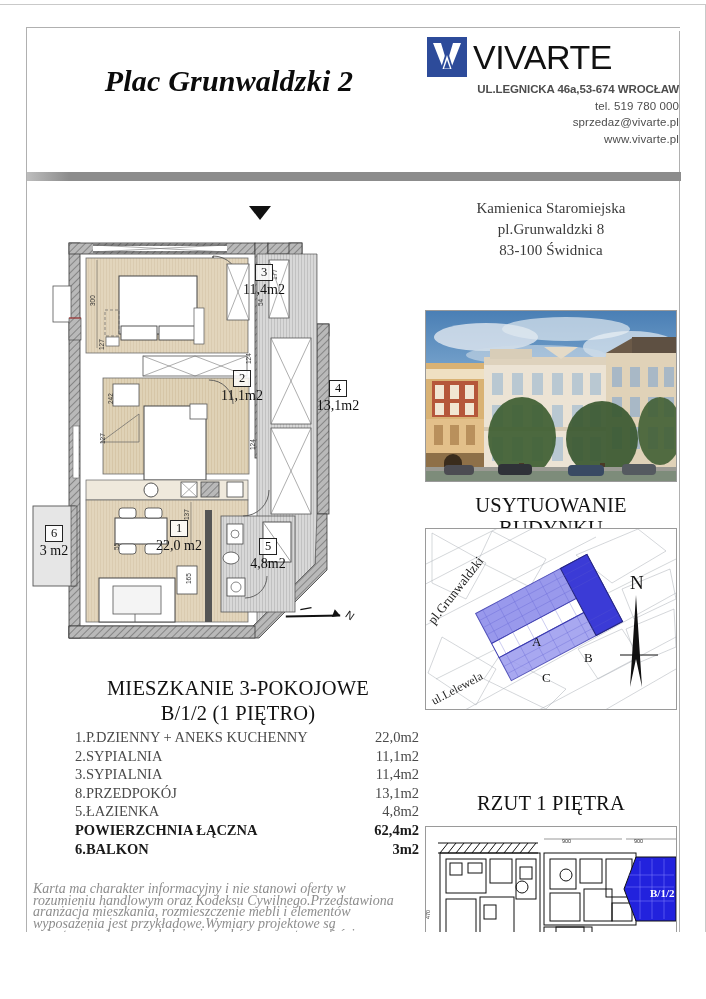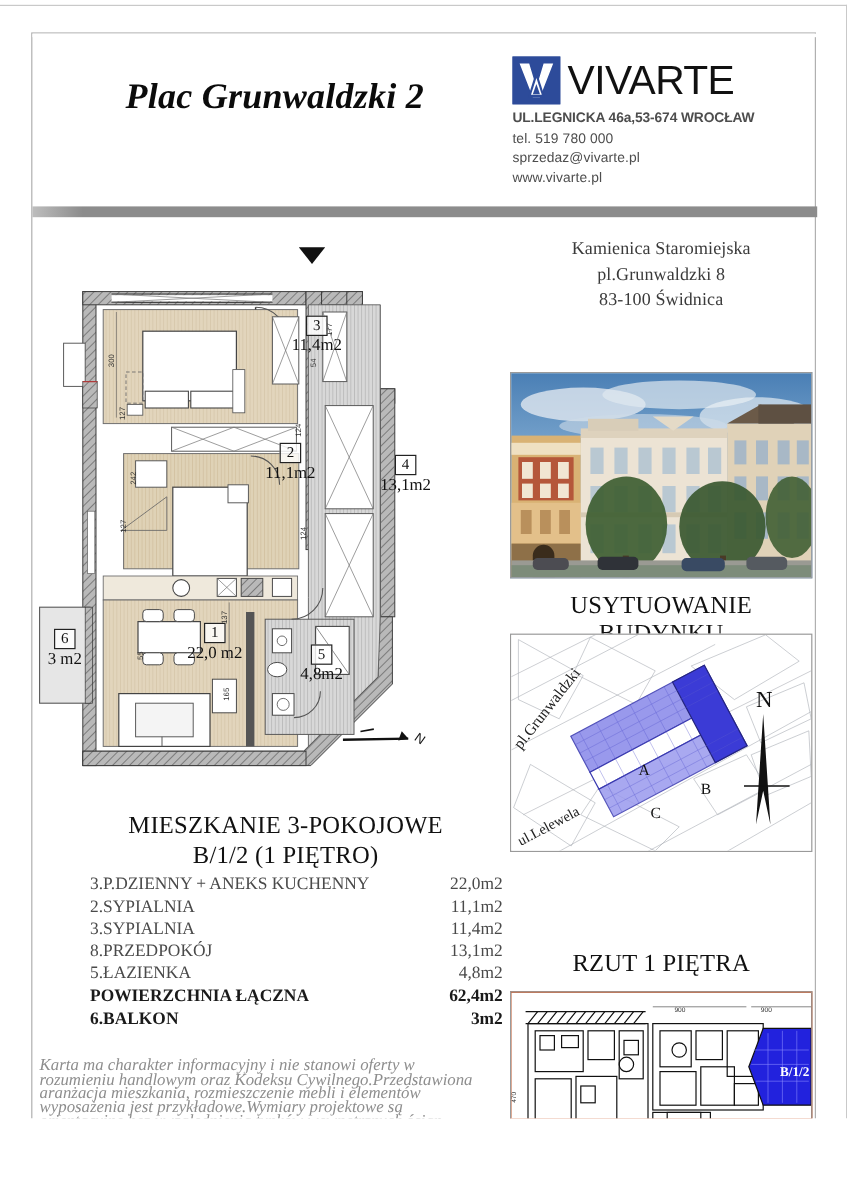--- a/index.html
+++ b/index.html
@@ -31,21 +31,21 @@
 
   
   #header { position: absolute; left: 0; top: 0; width: 654px; height: 140px; }
   #title-main {
     position: absolute; left: 6px; top: 36px;
     width: 392px; text-align: center;
     font-style: italic; font-weight: 700;
     font-size: 30px; letter-spacing: .2px; color: #0b0b0b;
     font-family: "Liberation Serif", serif;
   }
-  #brand { position: absolute; left: 400px; top: 18px; width: 252px; }
+  #brand { position: absolute; left: 400px; top: 8px; width: 252px; text-align: right; }
   #brand-row { display: flex; align-items: center; gap: 6px; height: 42px; }
   #logo-mark {
     width: 40px; height: 40px; background: #2d4b9a;
     position: relative; flex: 0 0 40px;
   }
   #logo-mark svg { position: absolute; left: 0; top: 0; }
   #brand-word {
     font-family: "Liberation Sans", sans-serif;
     font-size: 34px; line-height: 40px; font-weight: 400;
     letter-spacing: -0.5px; color: #111;
@@ -573,21 +573,21 @@
         </svg>
       </div>
     </div>
 
     <div id="spec">
       <div class="spec-h1">MIESZKANIE 3-POKOJOWE</div>
       <div class="spec-h2">B/1/2 (1 PIĘTRO)</div>
 
       <div id="spec-table">
         <div class="spec-row">
-          <span class="lbl">3.P.DZIENNY + ANEKS KUCHENNY</span>
+          <span class="lbl">1.P.DZIENNY + ANEKS KUCHENNY</span>
           <span class="val">22,0m2</span>
         </div>
         <div class="spec-row">
           <span class="lbl">2.SYPIALNIA</span>
           <span class="val">11,1m2</span>
         </div>
         <div class="spec-row">
           <span class="lbl">3.SYPIALNIA</span>
           <span class="val">11,4m2</span>
         </div>

